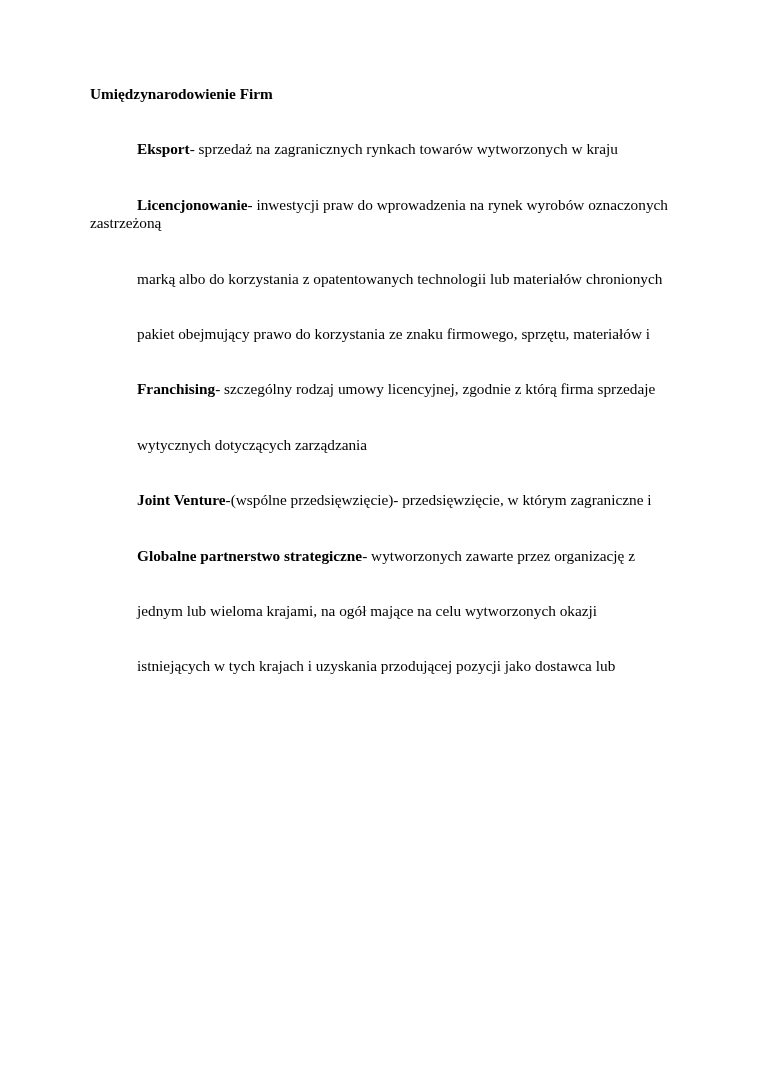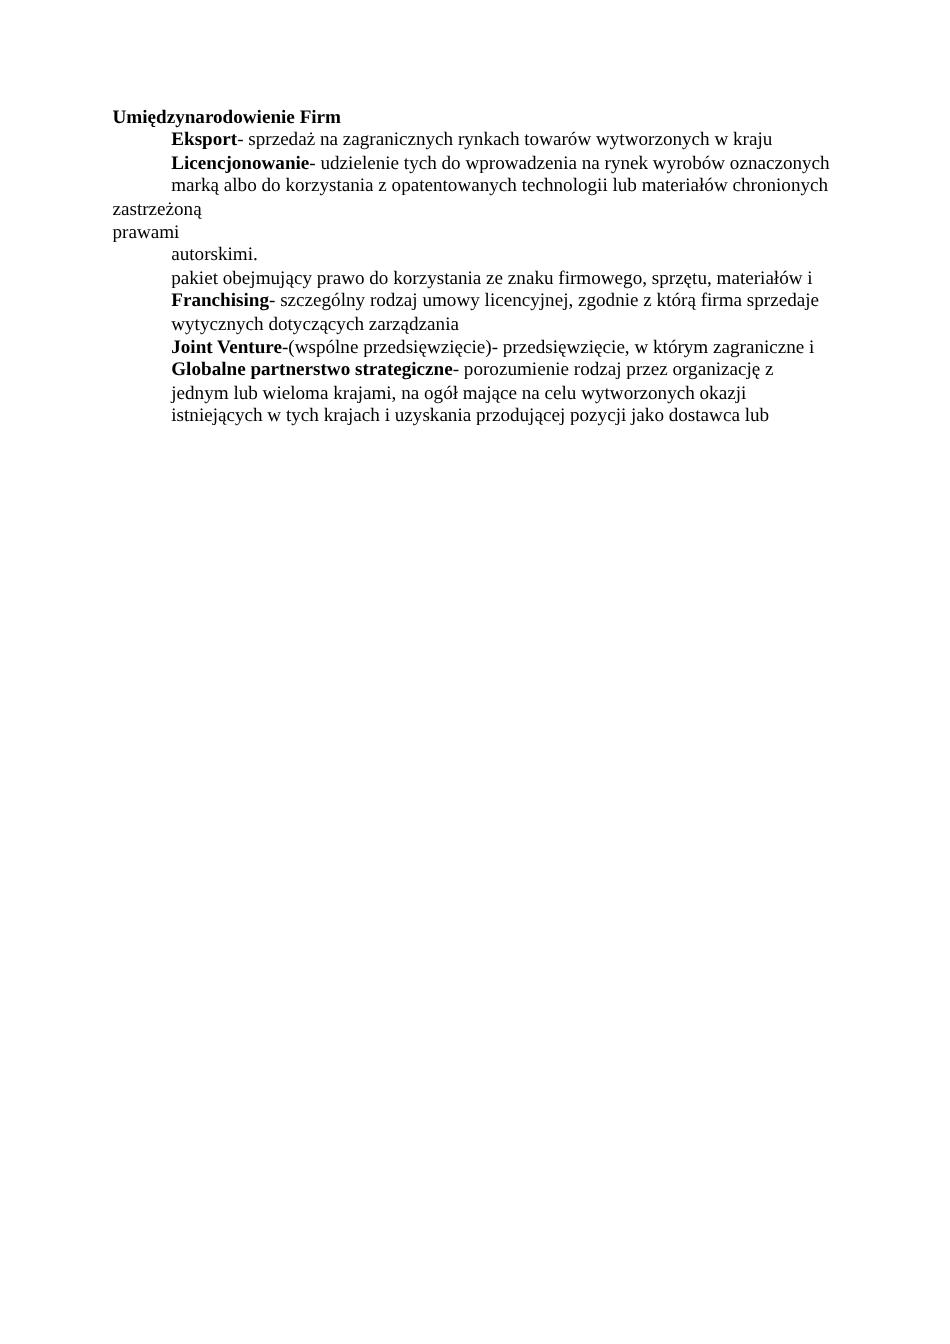--- a/index.html
+++ b/index.html
@@ -22,41 +22,40 @@
     background: #ffffff;
   }
   .line {
     font-size: 15.3px;
     line-height: 18.4px;
     white-space: nowrap;
     color: #000000;
   }
   .line.indent {
     padding-left: 47px;
+    margin-top: 37px;
   }
   .line .term {
     font-weight: bold;
   }
   .line.heading {
     font-weight: bold;
   }
 </style>
 </head>
 <body>
 
 <div class="page">
   <div class="line heading">Umiędzynarodowienie Firm</div>
   <div id="doc-lines">
       <div class="line indent"><span class="term">Eksport</span><span>- sprzedaż na zagranicznych rynkach towarów wytworzonych w kraju</span></div>
-      <div class="line indent"><span class="term">Licencjonowanie</span><span>- udzielenie tych do wprowadzenia na rynek wyrobów oznaczonych</span></div>
+      <div class="line indent"><span class="term">Licencjonowanie</span><span>- inwestycji praw do wprowadzenia na rynek wyrobów oznaczonych</span></div>
+      <div class="line"><span>zastrzeżoną</span></div>
       <div class="line indent"><span>marką albo do korzystania z opatentowanych technologii lub materiałów chronionych</span></div>
-      <div class="line"><span>zastrzeżoną</span></div>
-      <div class="line"><span>prawami</span></div>
-      <div class="line indent"><span>autorskimi.</span></div>
       <div class="line indent"><span>pakiet obejmujący prawo do korzystania ze znaku firmowego, sprzętu, materiałów i</span></div>
       <div class="line indent"><span class="term">Franchising</span><span>- szczególny rodzaj umowy licencyjnej, zgodnie z którą firma sprzedaje</span></div>
       <div class="line indent"><span>wytycznych dotyczących zarządzania</span></div>
       <div class="line indent"><span class="term">Joint Venture</span><span>-(wspólne przedsięwzięcie)- przedsięwzięcie, w którym zagraniczne i</span></div>
-      <div class="line indent"><span class="term">Globalne partnerstwo strategiczne</span><span>- porozumienie rodzaj przez organizację z</span></div>
+      <div class="line indent"><span class="term">Globalne partnerstwo strategiczne</span><span>- wytworzonych zawarte przez organizację z</span></div>
       <div class="line indent"><span>jednym lub wieloma krajami, na ogół mające na celu wytworzonych okazji</span></div>
       <div class="line indent"><span>istniejących w tych krajach i uzyskania przodującej pozycji jako dostawca lub</span></div>
     </div>
 </div>
 
 </body></html>

